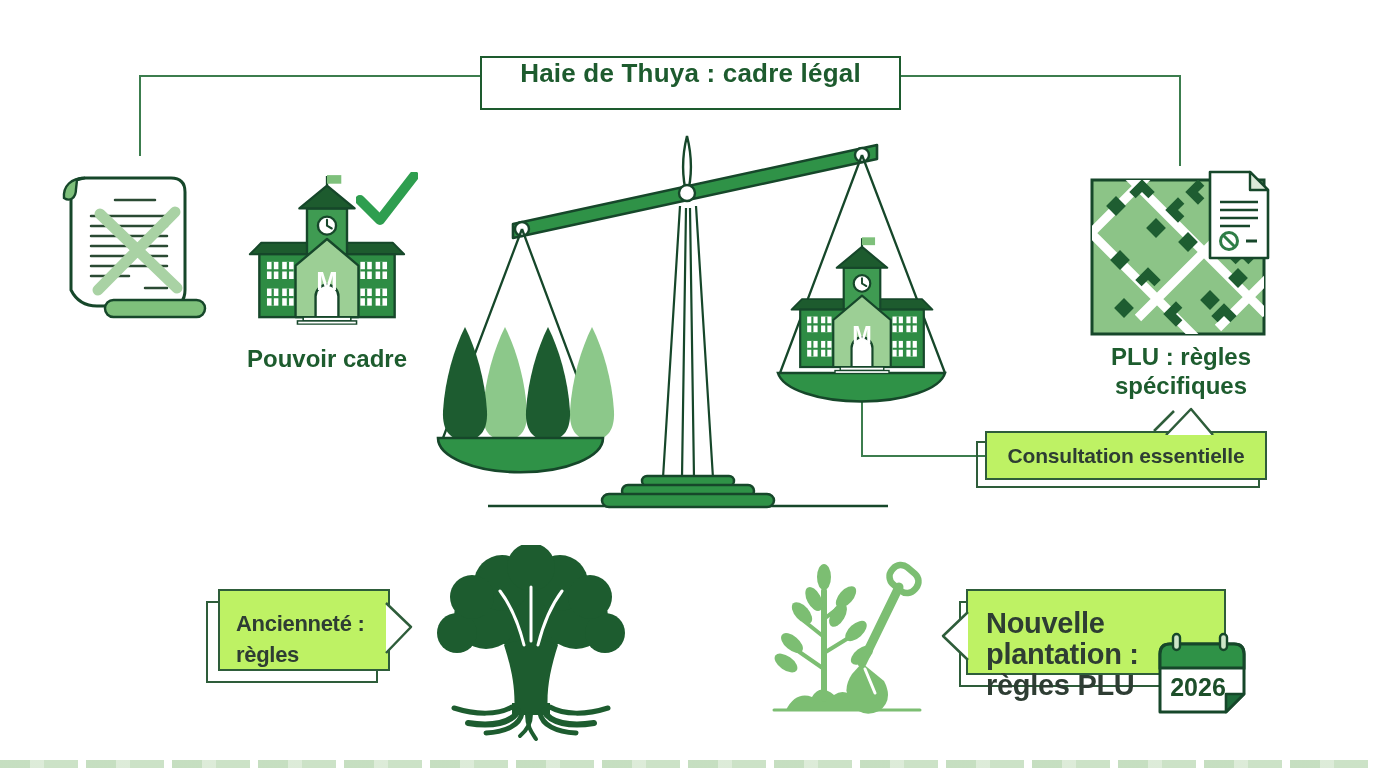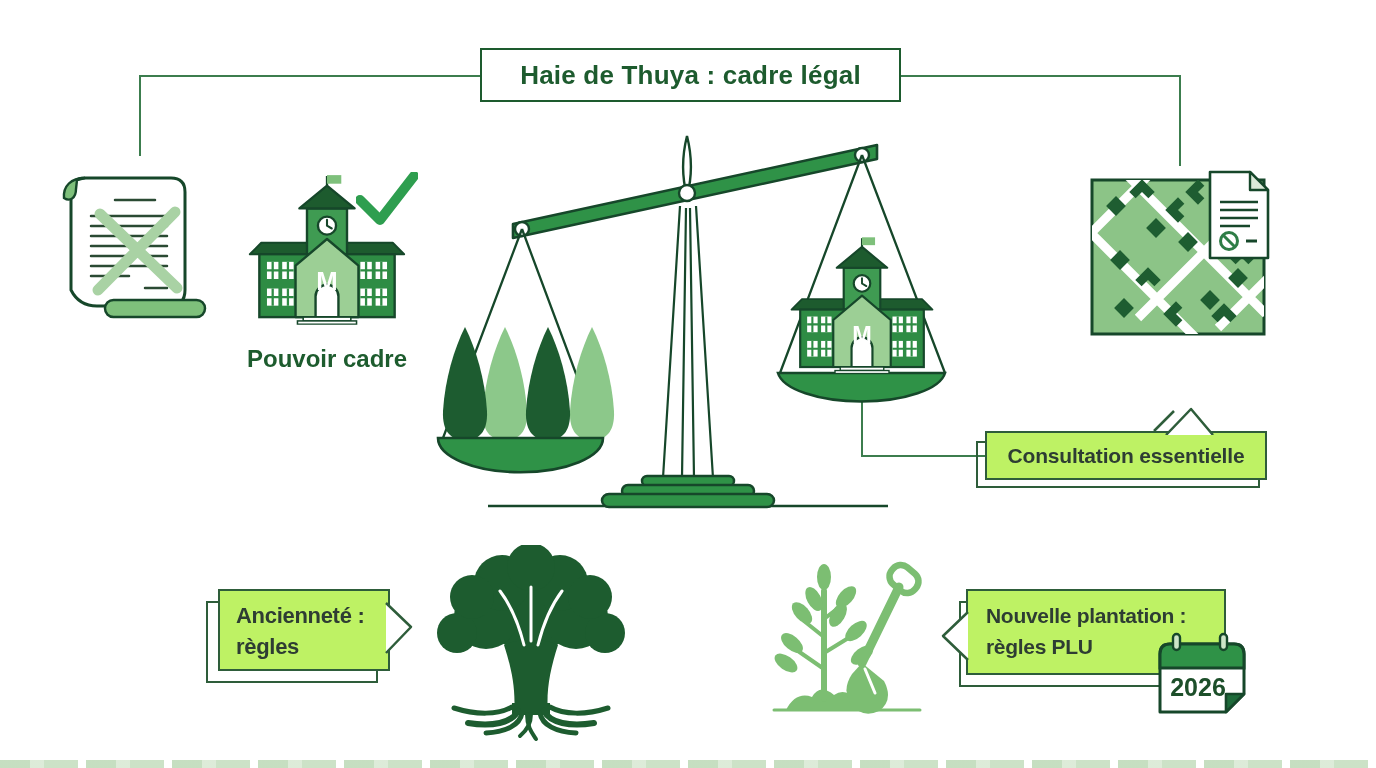--- a/index.html
+++ b/index.html
@@ -1,32 +1,32 @@
 <!DOCTYPE html>
 <html><head>
 <meta charset="utf-8">
 <style>
   html,body{margin:0;padding:0;background:#ffffff;}
   #stage{position:relative;width:1376px;height:768px;background:#ffffff;overflow:hidden;
          font-family:"Liberation Sans", sans-serif;}
   .abs{position:absolute;}
   .conn{position:absolute;background:#3c7d4e;}
-  #title-box{position:absolute;left:480px;top:48px;width:417px;height:50px;
+  #title-box{position:absolute;left:480px;top:56px;width:417px;height:50px;
              border:2.5px solid #1d5b2e;background:#ffffff;z-index:5;
-             display:flex;align-items:center;justify-content:center;
+             display:flex;align-items:flex-start;justify-content:center;
              font-size:26px;font-weight:bold;color:#1d5b2e;letter-spacing:.2px;}
   .node-label{position:absolute;text-align:center;font-weight:bold;color:#1d5c2e;
               font-size:24px;line-height:29px;}
   .bubble-main{position:absolute;background:#bef264;border:2.5px solid #2e5d3a;
                color:#2e3d33;font-weight:bold;z-index:3;}
   .bubble-shadow{position:absolute;border:2px solid #2e5d3a;background:transparent;z-index:1;}
   .bubble-tail{position:absolute;z-index:4;}
   .bubble-text-center{display:flex;align-items:center;justify-content:center;height:100%;
                font-size:21px;letter-spacing:-0.2px;}
-  .bubble-lines{padding:9px 0 0 16px;font-size:22px;line-height:31px;letter-spacing:-0.3px;}
+  .bubble-lines{padding:17px 0 0 16px;font-size:22px;line-height:31px;letter-spacing:-0.3px;}
   #bottom-strip{position:absolute;left:0;top:760px;width:1376px;height:8px;opacity:.85;
      background:repeating-linear-gradient(90deg,#bcd9b6 0px,#bcd9b6 30px,#d7e8d2 30px,#d7e8d2 44px,#c3ddbd 44px,#c3ddbd 78px,#ffffff 78px,#ffffff 86px);}
   svg{display:block;}
 </style>
 </head>
 <body>
 
 <svg width="0" height="0" style="position:absolute" aria-hidden="true">
   <defs>
     <symbol id="townhall" viewBox="0 0 170 160" preserveAspectRatio="xMidYMax meet">
@@ -165,20 +165,24 @@
     </g>
     <g transform="translate(120,0)">
       <path d="M0,6 H40 L58,24 V92 H0 Z" fill="#ffffff" stroke="#16472a" stroke-width="2.6" stroke-linejoin="round"></path>
       <path d="M40,6 L58,24 H40 Z" fill="#dcead9" stroke="#16472a" stroke-width="2.4" stroke-linejoin="round"></path>
       <path d="M10,36 H48 M10,44 H48 M10,52 H48 M10,60 H40" stroke="#16472a" stroke-width="2.6" fill="none"></path>
       <circle cx="19" cy="75" r="8.5" fill="none" stroke="#2e7d46" stroke-width="3"></circle>
       <path d="M13,69 L25,81" stroke="#2e7d46" stroke-width="3"></path>
       <path d="M36,75 H47" stroke="#16472a" stroke-width="3"></path>
     </g>
   </svg>
+  <div class="node-label" style="left:1088px;top:342px;width:186px">
+    <div>PLU : règles</div>
+    <div>spécifiques</div>
+  </div>
 
   <div class="bubble-shadow" style="left:976px;top:441px;width:280px;height:43px"></div>
   <div class="bubble-main" style="left:985px;top:431px;width:278px;height:45px">
     <div class="bubble-text-center">Consultation essentielle</div>
   </div>
   <svg class="bubble-tail" style="left:1152px;top:404px" width="72" height="31" viewBox="0 0 72 31">
     <path d="M14,31 L39,5 L61,31" fill="#ffffff" stroke="#2e5d3a" stroke-width="2.5" stroke-linejoin="round"></path>
     <path d="M2,27 L22,7" fill="none" stroke="#2e5d3a" stroke-width="2.5"></path>
   </svg>
 
@@ -247,21 +251,21 @@
       <path d="M141,34 L104,110" stroke="#7cbe72" stroke-width="9" stroke-linecap="round" fill="none"></path>
       <rect x="-15" y="-11" width="30" height="22" rx="10" transform="translate(146,26) rotate(40)" fill="none" stroke="#7cbe72" stroke-width="6.5"></rect>
       <path d="M104,110 L126,128 Q136,147 121,158 Q104,166 92,150 Q84,136 94,121 Z" fill="#7cbe72"></path>
       <path d="M107,116 L117,140" stroke="#ffffff" stroke-width="3" stroke-linecap="round"></path>
     </g>
     <path d="M16,157 H162" stroke="#7cbe72" stroke-width="3" stroke-linecap="round"></path>
   </svg>
 
   <div class="bubble-shadow" style="left:959px;top:601px;width:258px;height:82px"></div>
   <div class="bubble-main" style="left:966px;top:589px;width:256px;height:82px">
-    <div class="bubble-lines" style="font-size:21px;padding-left:18px;">
+    <div class="bubble-lines" style="font-size:29px;padding-left:18px;">
       <div>Nouvelle plantation :</div>
       <div>règles PLU</div>
     </div>
   </div>
   <svg class="bubble-tail" style="left:941px;top:610px" width="28" height="52" viewBox="0 0 28 52">
     <path d="M27,2 L2,26 L27,50" fill="#ffffff" stroke="#2e5d3a" stroke-width="2.5" stroke-linejoin="round"></path>
   </svg>
 
   <svg class="abs" style="left:1158px;top:632px;z-index:5" width="88" height="84" viewBox="0 0 88 84">
     <path d="M2,22 Q2,12 12,12 H76 Q86,12 86,22 V62 L68,80 H2 Z" fill="#ffffff" stroke="#16472a" stroke-width="3" stroke-linejoin="round"></path>

